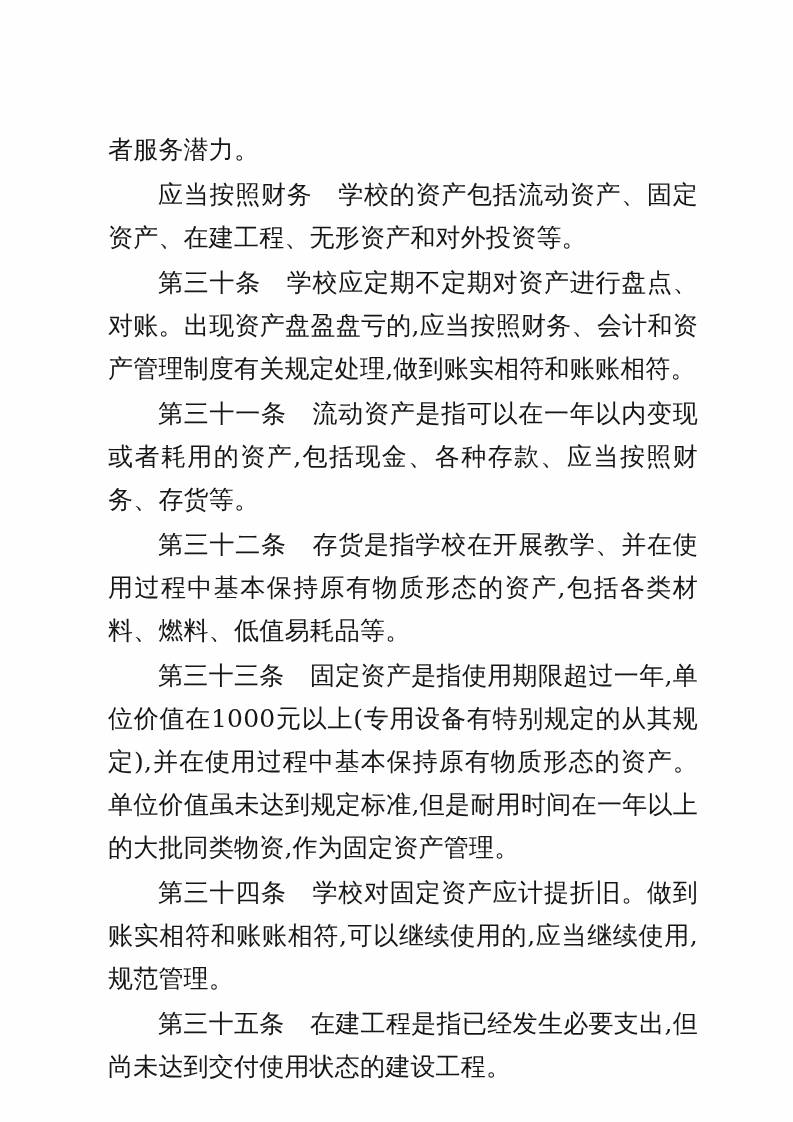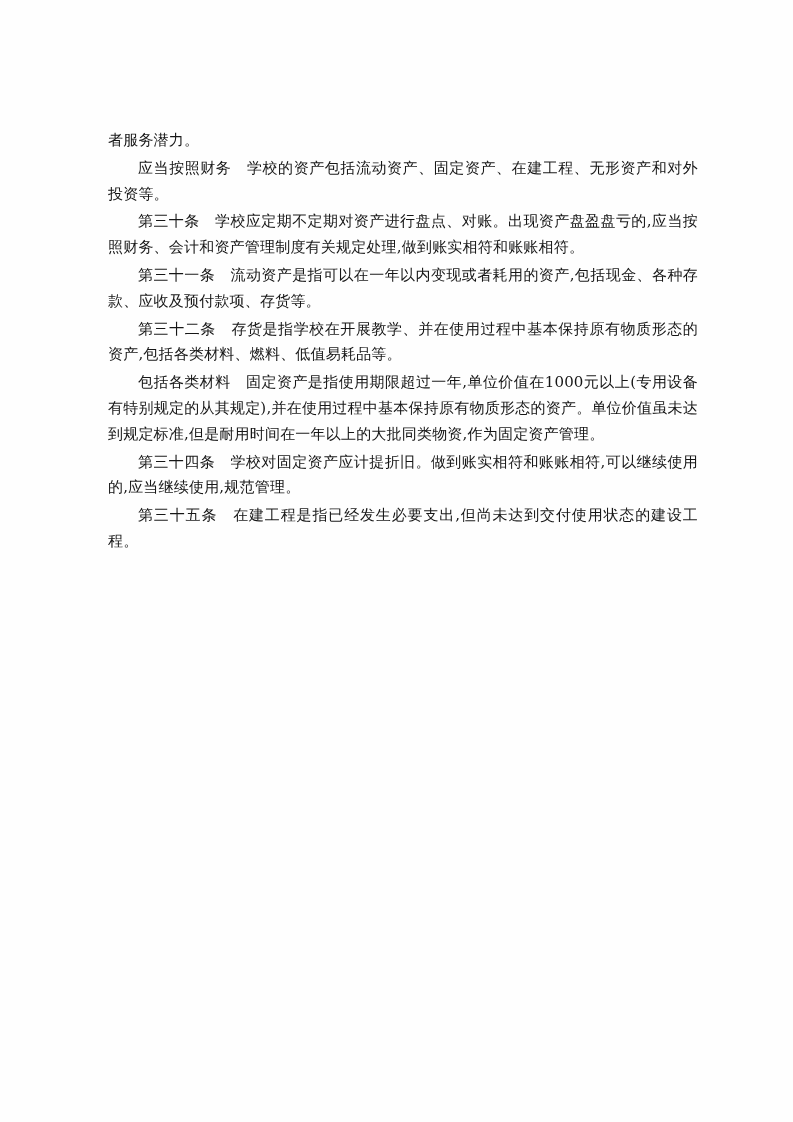--- a/index.html
+++ b/index.html
@@ -23,21 +23,21 @@
     height: 1122px;
     background: #fefefe;
   }
   .content {
     position: absolute;
     left: 108px;
     top: 128px;
     width: 590px;
   }
   .para {
-    font-size: 15px;
+    font-size: 25px;
     line-height: 1.72;
     text-align: justify;
     text-justify: inter-ideograph;
     margin: 0 0 2px 0;
     letter-spacing: 0.2px;
     color: #161616;
   }
   .para.indent {
     text-indent: 2em;
   }
@@ -46,19 +46,19 @@
   }
 </style>
 </head>
 <body>
 
 <div class="page">
   <div class="content">
     <p class="para first">者服务潜力。</p>
     <p class="para indent">应当按照财务　学校的资产包括流动资产、固定资产、在建工程、无形资产和对外投资等。</p>
     <p class="para indent">第三十条　学校应定期不定期对资产进行盘点、对账。出现资产盘盈盘亏的,应当按照财务、会计和资产管理制度有关规定处理,做到账实相符和账账相符。</p>
-    <p class="para indent">第三十一条　流动资产是指可以在一年以内变现或者耗用的资产,包括现金、各种存款、应收及预付款项、存货等。</p>
+    <p class="para indent">第三十一条　流动资产是指可以在一年以内变现或者耗用的资产,包括现金、各种存款、应当按照财务、存货等。</p>
     <p class="para indent">第三十二条　存货是指学校在开展教学、并在使用过程中基本保持原有物质形态的资产,包括各类材料、燃料、低值易耗品等。</p>
-    <p class="para indent">包括各类材料　固定资产是指使用期限超过一年,单位价值在1000元以上(专用设备有特别规定的从其规定),并在使用过程中基本保持原有物质形态的资产。单位价值虽未达到规定标准,但是耐用时间在一年以上的大批同类物资,作为固定资产管理。</p>
+    <p class="para indent">第三十三条　固定资产是指使用期限超过一年,单位价值在1000元以上(专用设备有特别规定的从其规定),并在使用过程中基本保持原有物质形态的资产。单位价值虽未达到规定标准,但是耐用时间在一年以上的大批同类物资,作为固定资产管理。</p>
     <p class="para indent">第三十四条　学校对固定资产应计提折旧。做到账实相符和账账相符,可以继续使用的,应当继续使用,规范管理。</p>
     <p class="para indent">第三十五条　在建工程是指已经发生必要支出,但尚未达到交付使用状态的建设工程。</p>
   </div>
 </div>
 
 </body></html>

